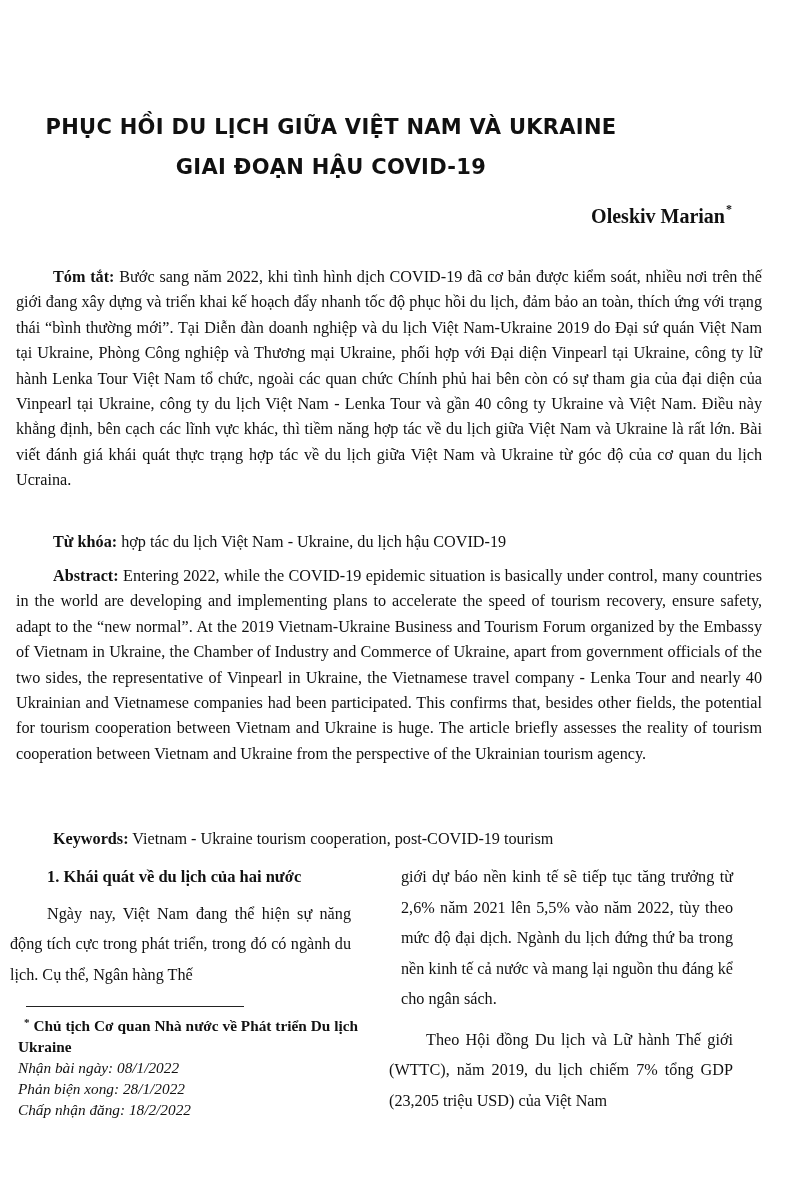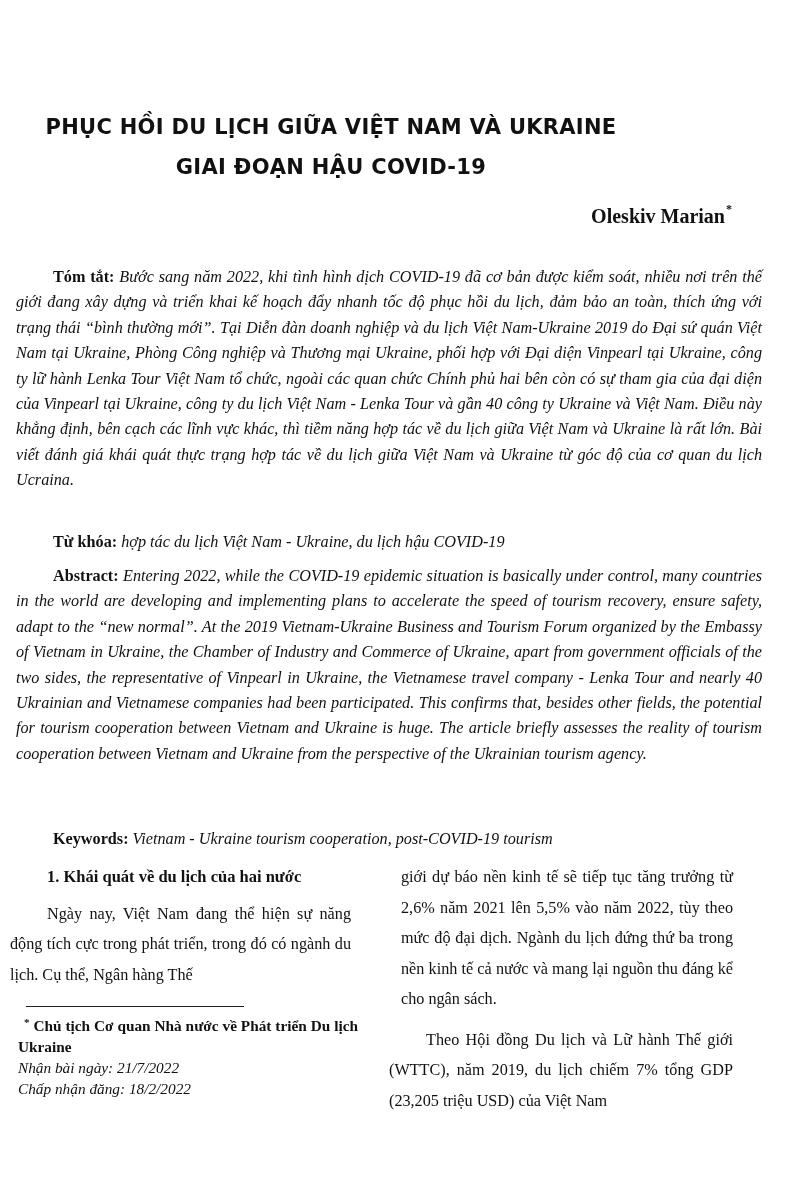--- a/index.html
+++ b/index.html
@@ -18,21 +18,21 @@
     position: absolute; right: 58px; top: 202px;
     font-weight: bold; font-size: 20px;
   }
   .author sup { font-size: 12px; vertical-align: 10px; margin-left: 1px; }
   .abstract-block {
     position: absolute; left: 16px; width: 746px;
     font-size: 16.2px; line-height: 25.4px; text-align: justify;
   }
   .abstract-block p { margin: 0; text-indent: 37px; }
   .lbl { font-weight: bold; font-style: normal; }
-  .it { font-style: italic; }
+  .it { }
   #vn-abstract { top: 265px; }
   #vn-keywords { top: 530px; }
   #en-abstract { top: 564px; }
   #en-keywords { top: 827px; }
   .col {
     position: absolute; top: 862px; font-size: 16.2px; line-height: 30.5px; text-align: justify;
   }
   #col-left { left: 10px; width: 341px; }
   #col-right { left: 389px; width: 344px; }
   .col p { margin: 0; text-indent: 37px; }
@@ -87,16 +87,17 @@
 <div class="col" id="col-right">
   <p class="cont">giới dự báo nền kinh tế sẽ tiếp tục tăng trưởng từ 2,6% năm 2021 lên 5,5% vào năm 2022, tùy theo mức độ đại dịch. Ngành du lịch đứng thứ ba trong nền kinh tế cả nước và mang lại nguồn thu đáng kể cho ngân sách.</p>
   <p class="para2">Theo Hội đồng Du lịch và Lữ hành Thế giới (WTTC), năm 2019, du lịch chiếm 7% tổng GDP (23,205 triệu USD) của Việt Nam</p>
 </div>
 
 <div class="footnote-rule"></div>
 
 <div class="footnote">
   <div class="fn-title"><sup>*</sup> <span>Chủ tịch Cơ quan Nhà nước về Phát triển Du lịch Ukraine</span></div>
   <div class="dates">
-    <div>Nhận bài ngày: 21/7/2022</div>
+    <div>Nhận bài ngày: 08/1/2022</div>
+    <div>Phản biện xong: 28/1/2022</div>
     <div>Chấp nhận đăng: 18/2/2022</div>
   </div>
 </div>
 
 </body></html>

